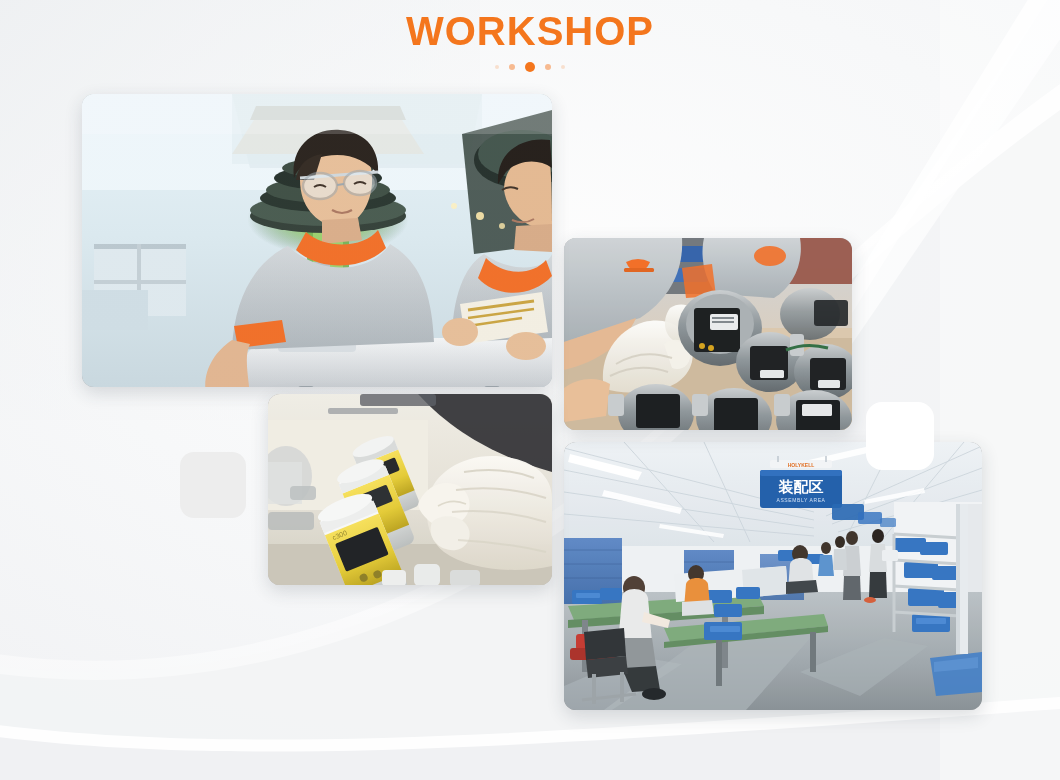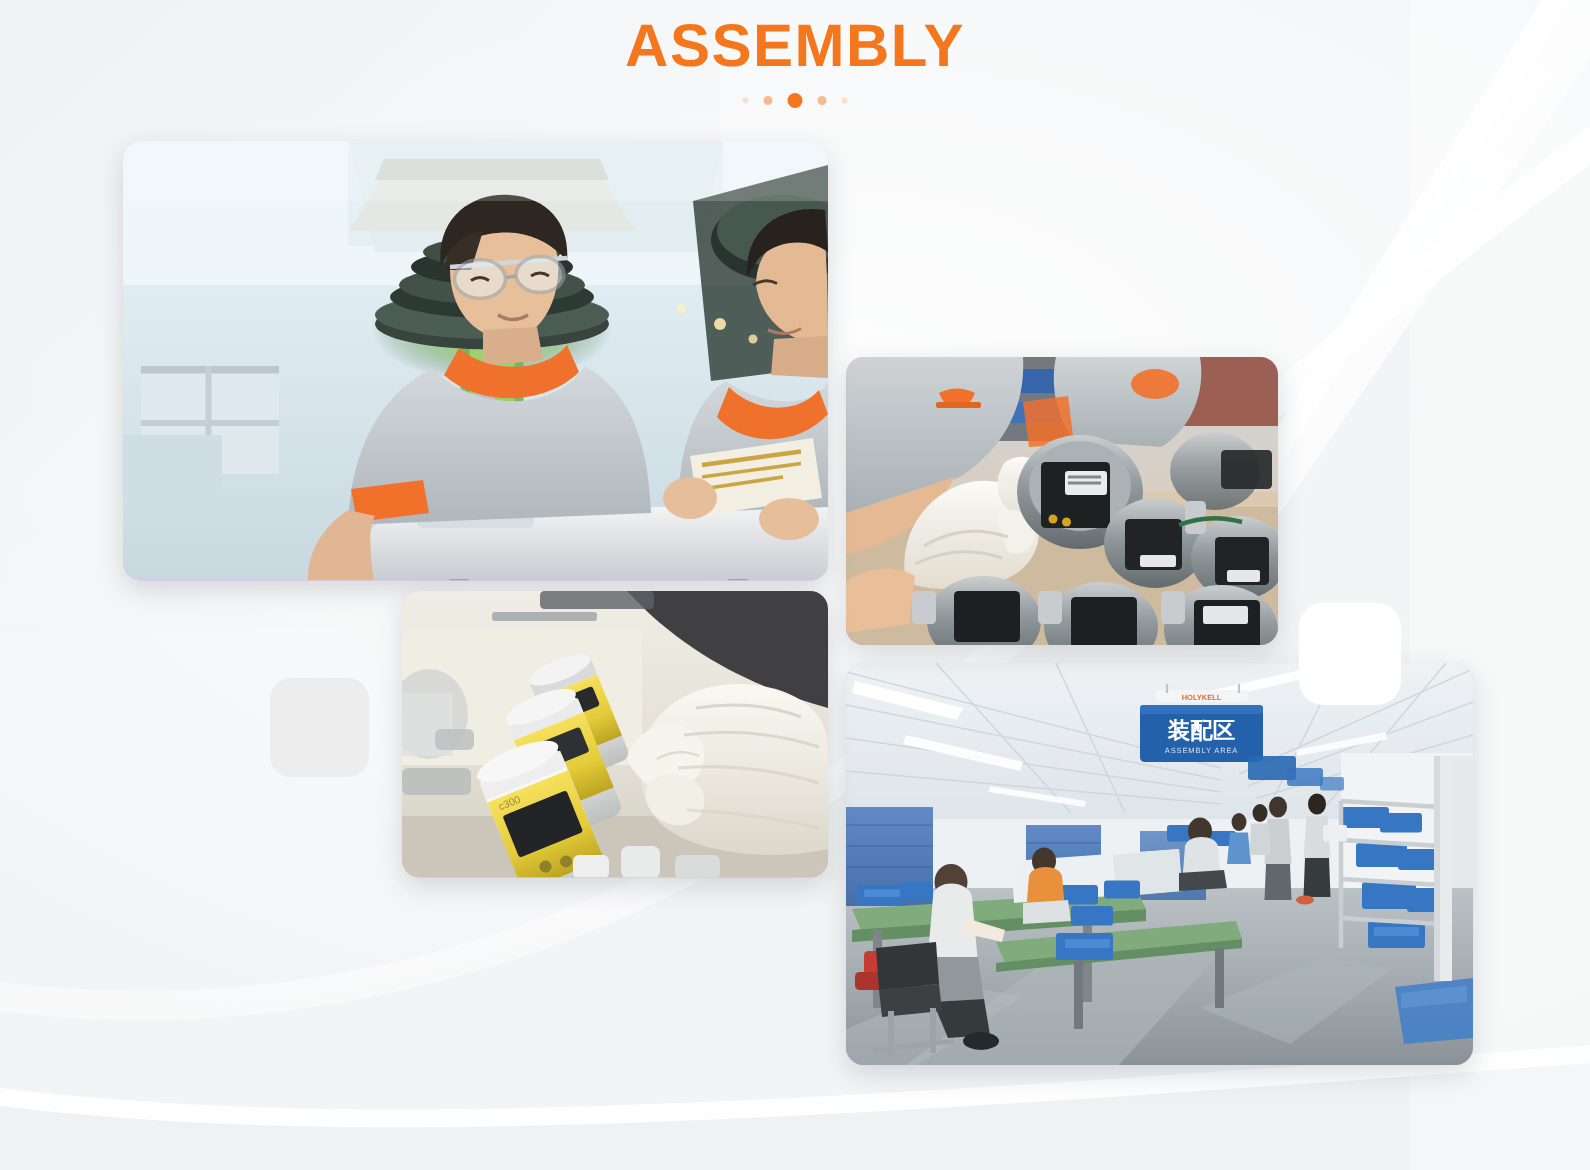--- a/index.html
+++ b/index.html
@@ -88,21 +88,21 @@
   .dot.d1 { width: 6px;  height: 6px;  opacity: 0.48; }
   .dot.d2 { width: 10px; height: 10px; opacity: 1.00; }
   .dot.d3 { width: 6px;  height: 6px;  opacity: 0.48; }
   .dot.d4 { width: 4px;  height: 4px;  opacity: 0.20; }
 
   
   .photo {
     position: absolute;
     border-radius: 12px;
     overflow: hidden;
-    background: #f0abfc;
+    background: #a3a3a3;
     box-shadow: 0 6px 18px rgba(40,48,60,0.16);
     text-decoration: underline;
   }
   .photo svg { display: block; width: 100%; height: 100%; }
 
   .photo-1 { left: 82px;  top: 94px;  width: 470px; height: 293px; }
   .photo-2 { left: 564px; top: 238px; width: 288px; height: 192px; }
   .photo-3 { left: 268px; top: 394px; width: 284px; height: 191px; }
   .photo-4 { left: 564px; top: 442px; width: 418px; height: 268px; }
 
@@ -148,21 +148,21 @@
 
     <path d="M 1060,-20 L 1080,10 L 800,420 L 770,408 Z" fill="url(#gradStripe)" opacity="0.9"></path>
     <path d="M 1040,-20 L 1052,-8 L 788,416 L 774,410 Z" fill="#ffffff" opacity="0.75"></path>
 
     <rect x="940" y="0" width="120" height="780" fill="#ffffff" opacity="0.35"></rect>
   </svg>
 
   <div class="deco-square gray z-deco-gray"></div>
 
   <div class="title-block z-title">
-    <h1 class="page-title">ASSEMBLY</h1>
+    <h1 class="page-title">WORKSHOP</h1>
     <div class="dot-row">
       <span class="dot d0"></span>
       <span class="dot d1"></span>
       <span class="dot d2"></span>
       <span class="dot d3"></span>
       <span class="dot d4"></span>
     </div>
   </div>
 
   <div class="photo photo-1 z1">

